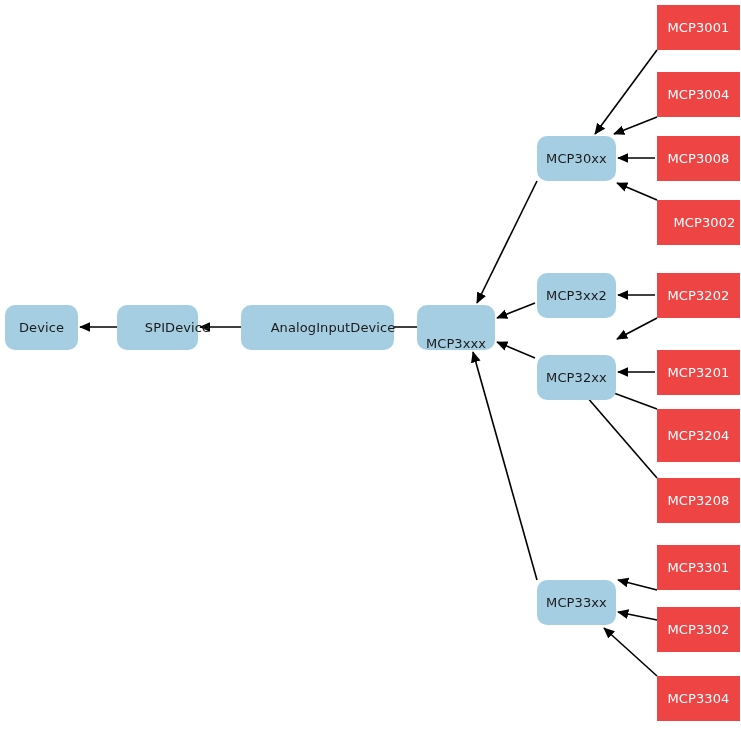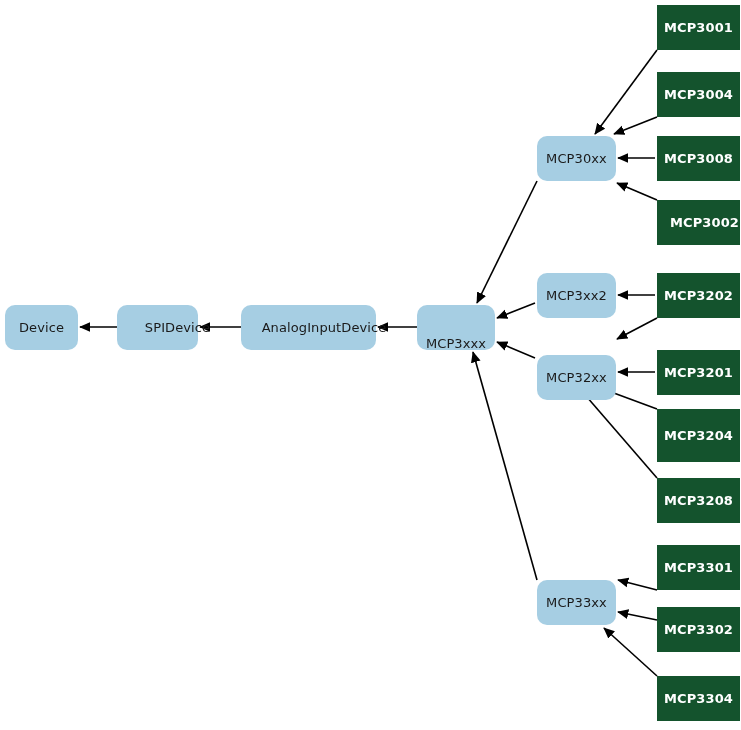--- a/index.html
+++ b/index.html
@@ -35,23 +35,22 @@
     letter-spacing: 0.1px;
     white-space: nowrap;
     z-index: 2;
   }
   .node-light {
     background: #a6cee3;
     color: #1a1a1a;
     border-radius: 10px;
   }
   .node-dark {
-    background: #14532d;
+    background: #ef4444;
     color: #ffffff;
-    font-weight: bold;
   }
 </style>
 </head>
 <body>
 
 <div id="diagram-root">
 
   <svg id="edge-layer" viewBox="0 0 741 730" width="741" height="730" xmlns="http://www.w3.org/2000/svg">
     <defs>
       <marker id="arrowhead" viewBox="0 0 10 10" refX="9.2" refY="5" markerWidth="7" markerHeight="7" orient="auto-start-reverse" markerUnits="strokeWidth">
@@ -81,21 +80,21 @@
       </g>
   </svg>
 
   <div id="nodes-layer">
       <div class="node node-light" style="left: 5px; top: 305px; width: 73px; height: 45px;">
         <span>Device</span>
       </div>
       <div class="node node-light" style="left: 117px; top: 305px; width: 81px; height: 45px; padding-left: 40px;">
         <span>SPIDevice</span>
       </div>
-      <div class="node node-light" style="left: 241px; top: 305px; width: 135px; height: 45px; padding-left: 31px;">
+      <div class="node node-light" style="left: 241px; top: 305px; width: 153px; height: 45px; padding-left: 31px;">
         <span>AnalogInputDevice</span>
       </div>
       <div class="node node-light" style="left: 417px; top: 305px; width: 78px; height: 45px; align-items: flex-end;">
         <span>MCP3xxx</span>
       </div>
       <div class="node node-light" style="left: 537px; top: 136px; width: 79px; height: 45px;">
         <span>MCP30xx</span>
       </div>
       <div class="node node-light" style="left: 537px; top: 273px; width: 79px; height: 45px;">
         <span>MCP3xx2</span>

